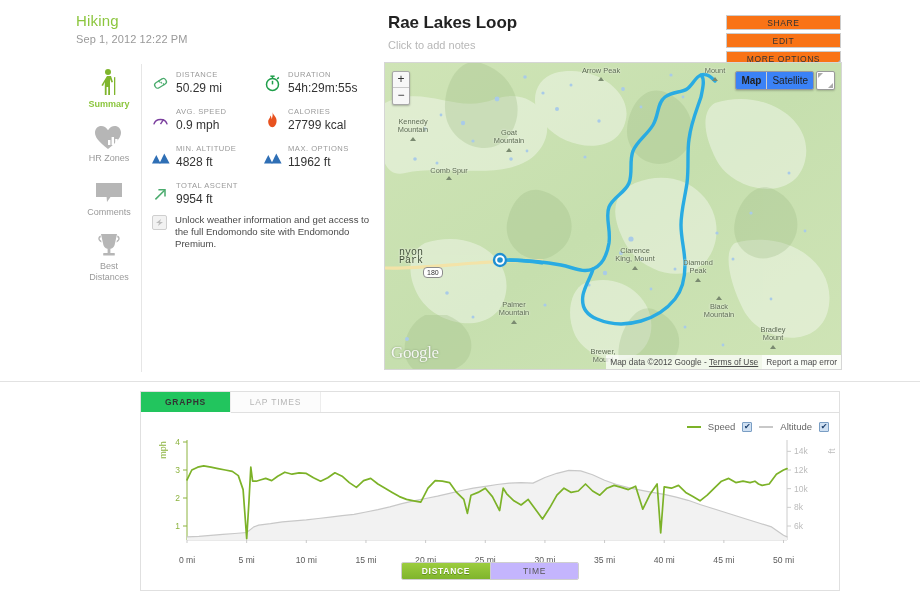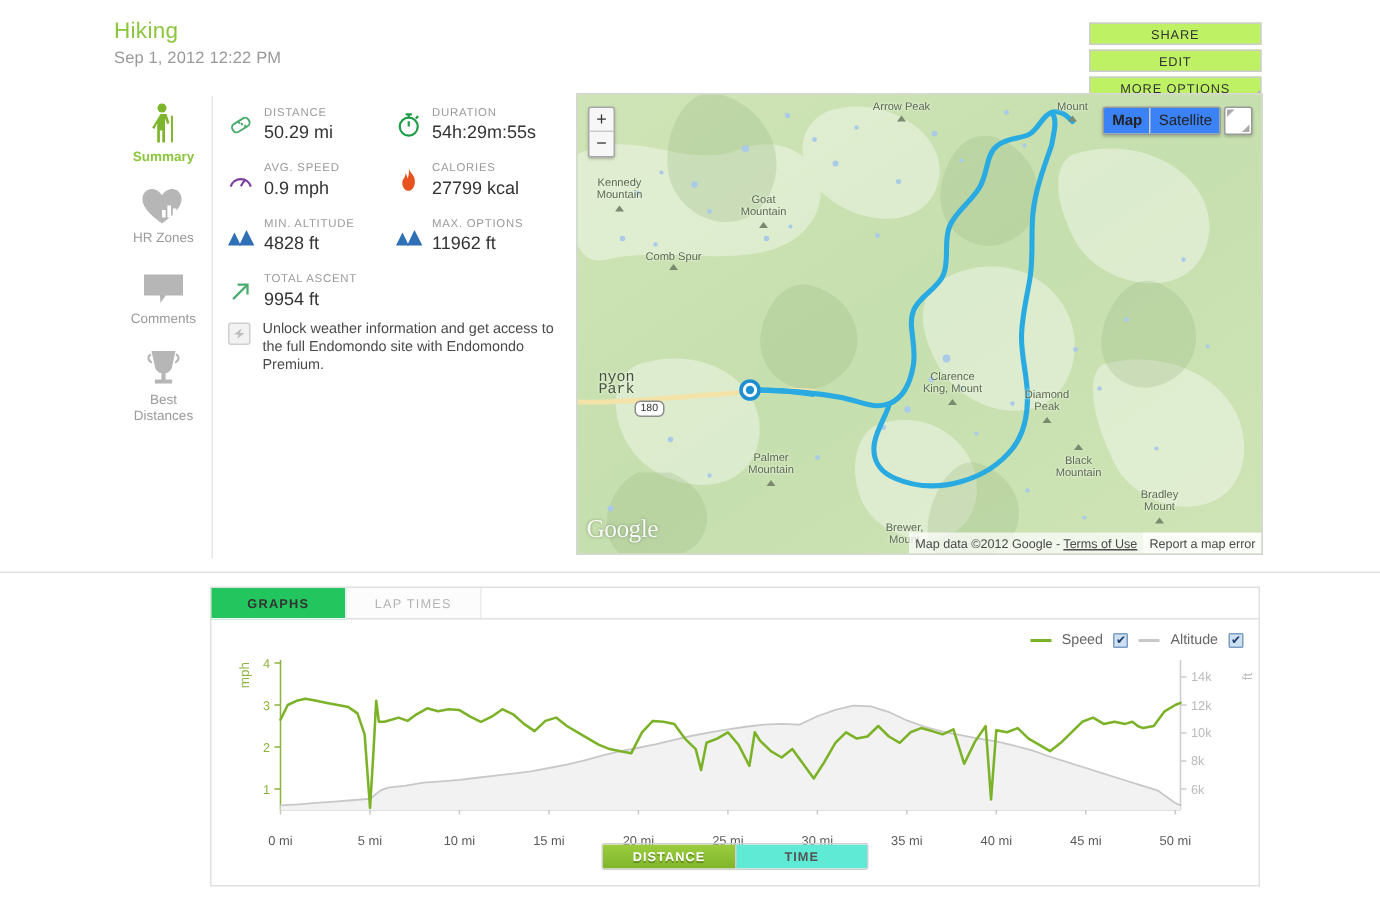--- a/index.html
+++ b/index.html
@@ -25,21 +25,21 @@
   .title-block .title {
     font-size: 17px; font-weight: bold; color: #222; letter-spacing: -.1px;
   }
   .title-block .notes {
     font-size: 11px; color: #b7b7b7; margin-top: 6px;
   }
 
   .btn-stack { position: absolute; right: 79px; top: 15px; width: 115px; }
   .hbtn {
     display: block; width: 115px; height: 15px; line-height: 14px;
-    border: 1px solid #ccc; background: #bef264;
+    border: 1px solid #ccc; background: #f97316;
     font-size: 8.5px; color: #333; text-align: center;
     letter-spacing: .6px; margin-bottom: 3px; cursor: pointer;
     position: relative;
   }
   .hbtn.more::after {
     content:""; position:absolute; right:0; bottom:0;
     border-style: solid; border-width: 0 0 5px 5px;
     border-color: transparent transparent #b0b0b0 transparent;
   }
 
@@ -180,41 +180,45 @@
     transform: rotate(-90deg); transform-origin: center;
   }
 
   .toggle {
     position:absolute; left: 50%; transform: translateX(-50%); bottom: 10px;
     display:flex; border:1px solid #cfcfcf; border-radius:2px; overflow:hidden;
   }
   .toggle span {
     display:block; width: 88px; text-align:center; font-size: 8.5px;
     letter-spacing:.7px; line-height:14px; padding: 1px 0; cursor:pointer;
-    background:#5eead4; color:#555;font-weight:bold;
+    background:#c4b5fd; color:#555;
   }
   .toggle span.on {
     background: linear-gradient(#9ccd3e,#7fb52c); color:#fff; font-weight:bold;
     text-shadow: 0 1px 0 rgba(0,0,0,.25);
   }
   .toggle span + span { border-left:1px solid #cfcfcf; }
 
   .xticks { position:absolute; left:0; top:163px; width:698px; height:12px; }
   .xtick {
     position:absolute; font-size: 8.6px; color:#5a5a5a; transform: translateX(-50%);
   }
 </style>
 </head>
 <body>
 
 <div class="page">
 
   <div class="activity-type">Hiking</div>
   <div class="activity-date">Sep 1, 2012 12:22 PM</div>
 
+  <div class="title-block">
+    <div class="title">Rae Lakes Loop</div>
+    <div class="notes">Click to add notes</div>
+  </div>
 
   <div class="btn-stack">
     <div class="hbtn">SHARE</div>
     <div class="hbtn">EDIT</div>
     <div class="hbtn more">MORE OPTIONS</div>
   </div>
 
   <div class="leftnav">
 
     <div class="nav-item active" style="margin-top:2px;">

